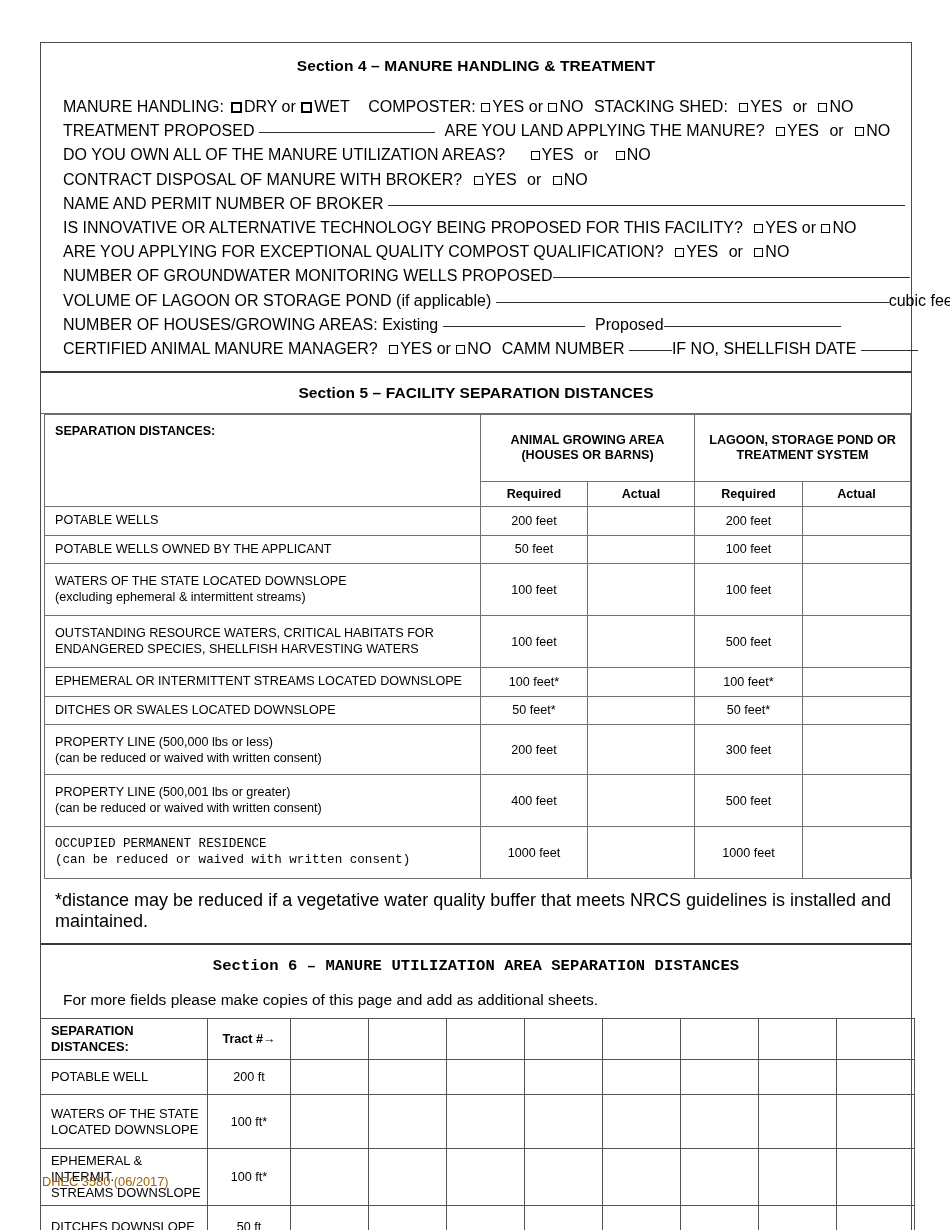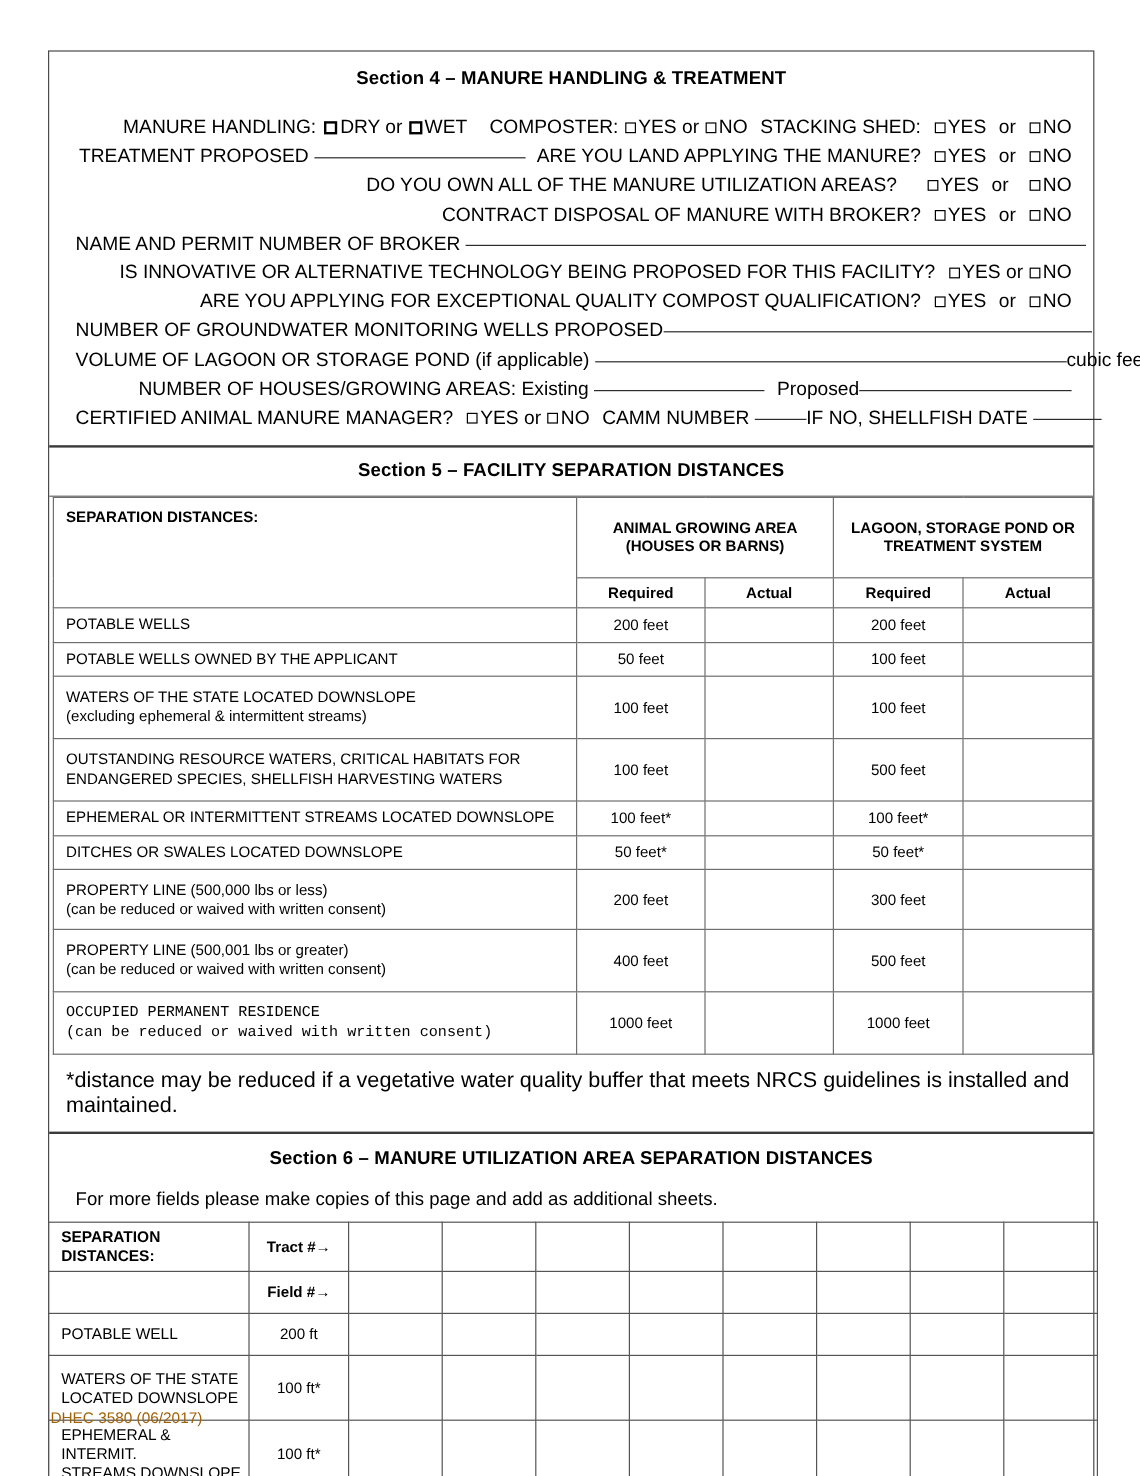--- a/index.html
+++ b/index.html
@@ -37,21 +37,21 @@
     border-bottom: 2px solid #3a3a3a;
     padding: 14px 0 10px 0;
   }
   .sec4 .sec-title { margin-bottom: 20px; }
   .s4-lines {
     padding: 0 18px 0 22px;
     font-size: 16px;
     line-height: 24.2px;
     white-space: nowrap;
   }
-  .s4-line { display: block; text-align: right; }
+  .s4-line { display: block; }
 
   .cb {
     display: inline-block;
     width: 9px;
     height: 9px;
     border: 1.3px solid #000;
     box-sizing: border-box;
     vertical-align: 0px;
     margin: 0 2px 0 1px;
   }
@@ -111,21 +111,21 @@
   }
   table.t5 .blank { }
   .t5-note {
     font-size: 18px;
     padding: 11px 10px 11px 14px;
     border-top: none;
   }
   .t5-wrap { padding: 0 2px 0 3px; }
 
   
-  .sec6 .sec-title { padding: 12px 0 4px 0; }
+  .sec6 .sec-title { padding: 12px 0 4px 0; font-family: Liberation Mono, monospace; }
   .s6-note {
     font-size: 15.5px;
     padding: 12px 0 9px 22px;
   }
   table.t6 {
     border-collapse: collapse;
     width: 872px;
     table-layout: fixed;
     margin: 0 0 0 -1px;
   }
@@ -396,32 +396,20 @@
           <td class="dist">Tract #→</td>
           <td></td>
           <td></td>
           <td></td>
           <td></td>
           <td></td>
           <td></td>
           <td></td>
           <td></td>
         </tr>
-        <tr>
-          <td class="lab"></td>
-          <td class="dist">Field #→</td>
-          <td></td>
-          <td></td>
-          <td></td>
-          <td></td>
-          <td></td>
-          <td></td>
-          <td></td>
-          <td></td>
-        </tr>
 
         <tr>
           <td class="lab">
               <div>POTABLE  WELL</div>
             </td>
           <td class="dist n">200 ft</td>
           <td></td>
           <td></td>
           <td></td>
           <td></td>

